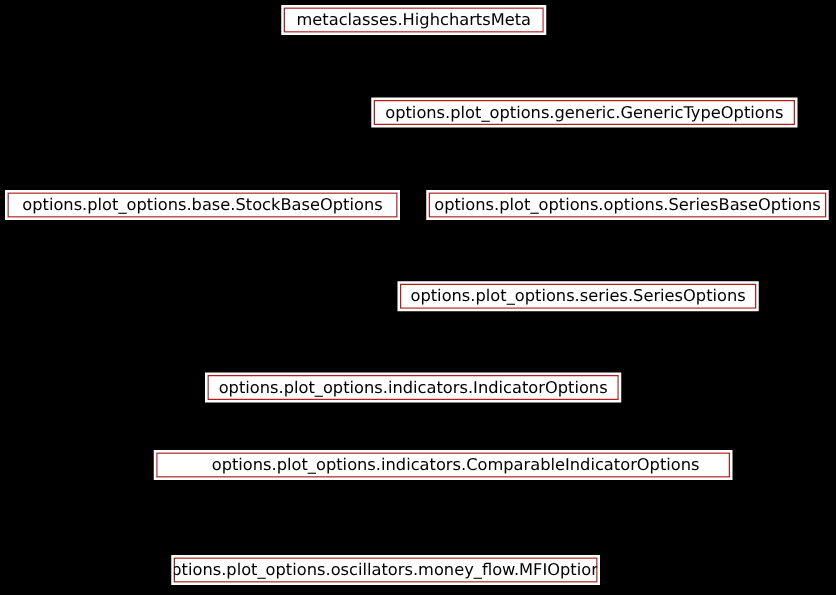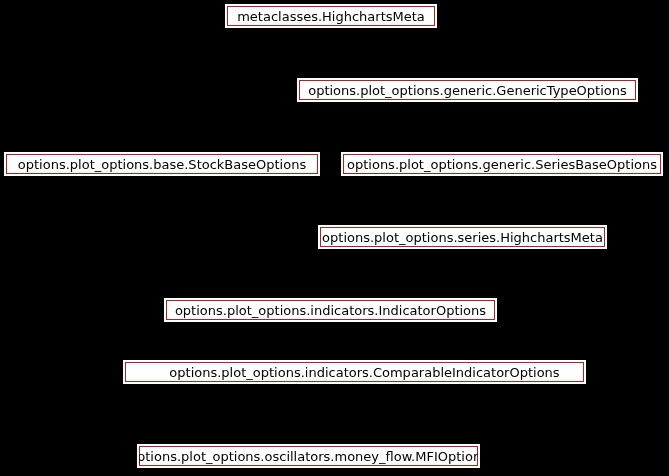--- a/index.html
+++ b/index.html
@@ -40,18 +40,18 @@
   .pos-7 { left: 125px; top: 362px; width: 459px; padding-left: 20px; }
   .pos-8 { left: 139px; top: 446px; width: 339px; }
 </style>
 </head>
 <body>
 
 <div class="canvas">
   <div class="node pos-1">metaclasses.HighchartsMeta</div>
   <div class="node pos-2">options.plot_options.generic.GenericTypeOptions</div>
   <div class="node pos-3">options.plot_options.base.StockBaseOptions</div>
-  <div class="node pos-4">options.plot_options.generic.SeriesBaseOptions</div>
-  <div class="node pos-5">options.plot_options.series.HighchartsMeta</div>
+  <div class="node pos-4">options.plot_options.options.SeriesBaseOptions</div>
+  <div class="node pos-5">options.plot_options.series.SeriesOptions</div>
   <div class="node pos-6">options.plot_options.indicators.IndicatorOptions</div>
   <div class="node pos-7">options.plot_options.indicators.ComparableIndicatorOptions</div>
   <div class="node pos-8">options.plot_options.oscillators.money_flow.MFIOptions</div>
 </div>
 
 </body></html>

